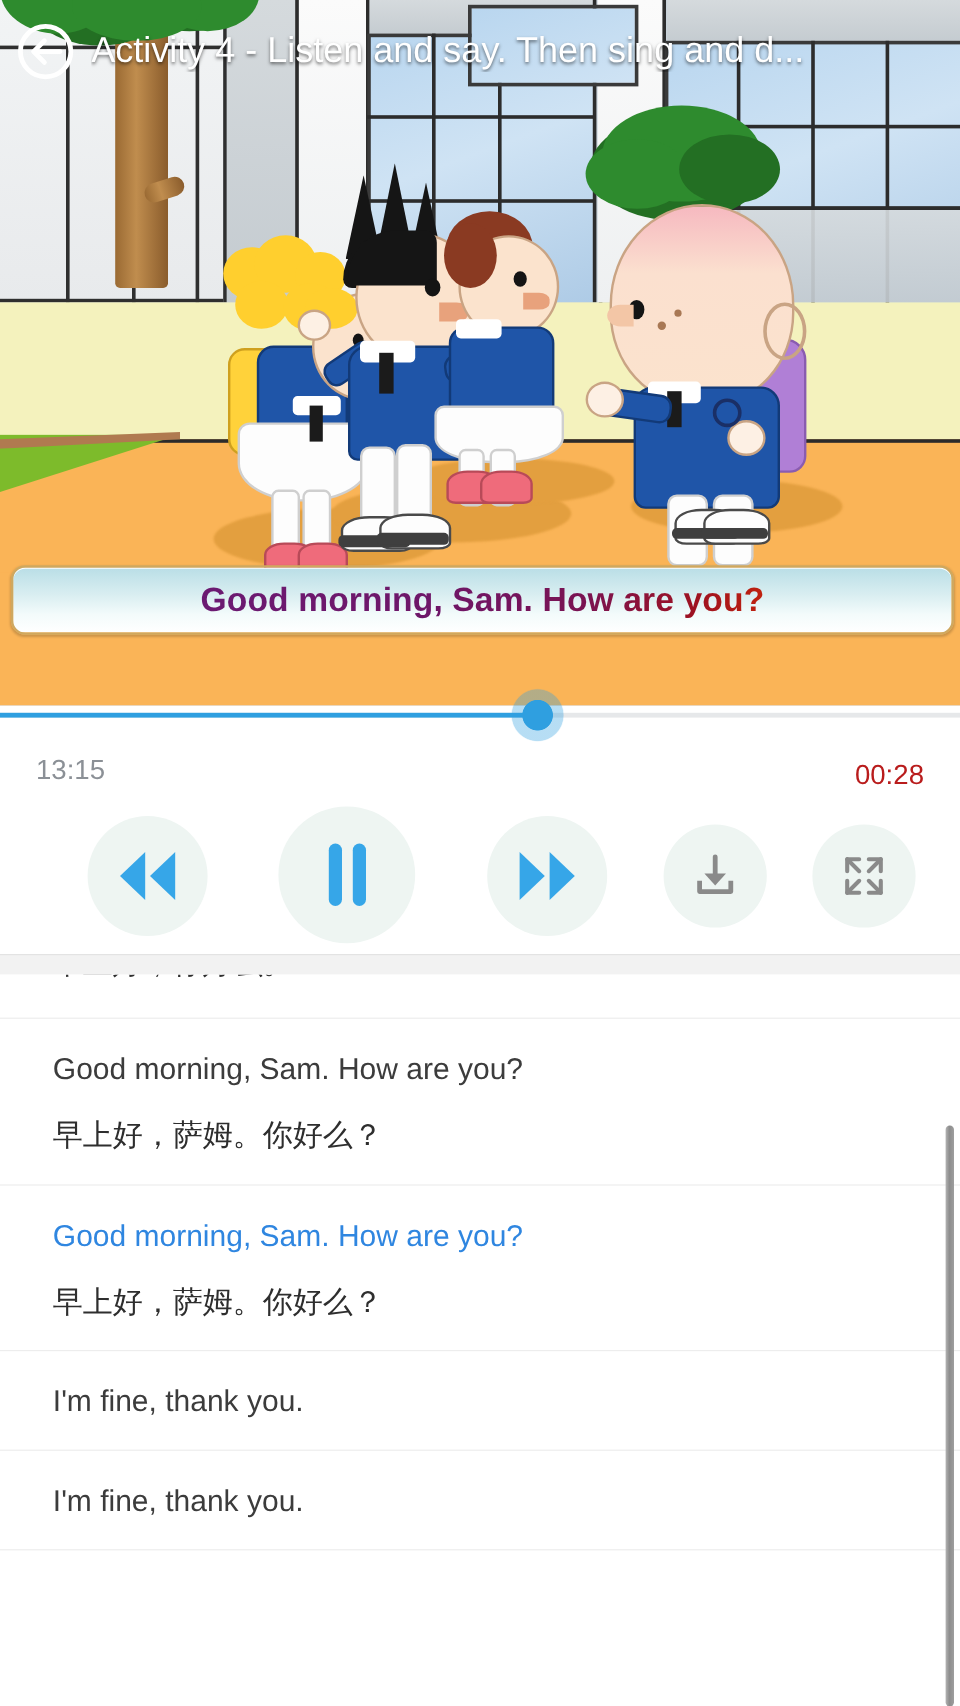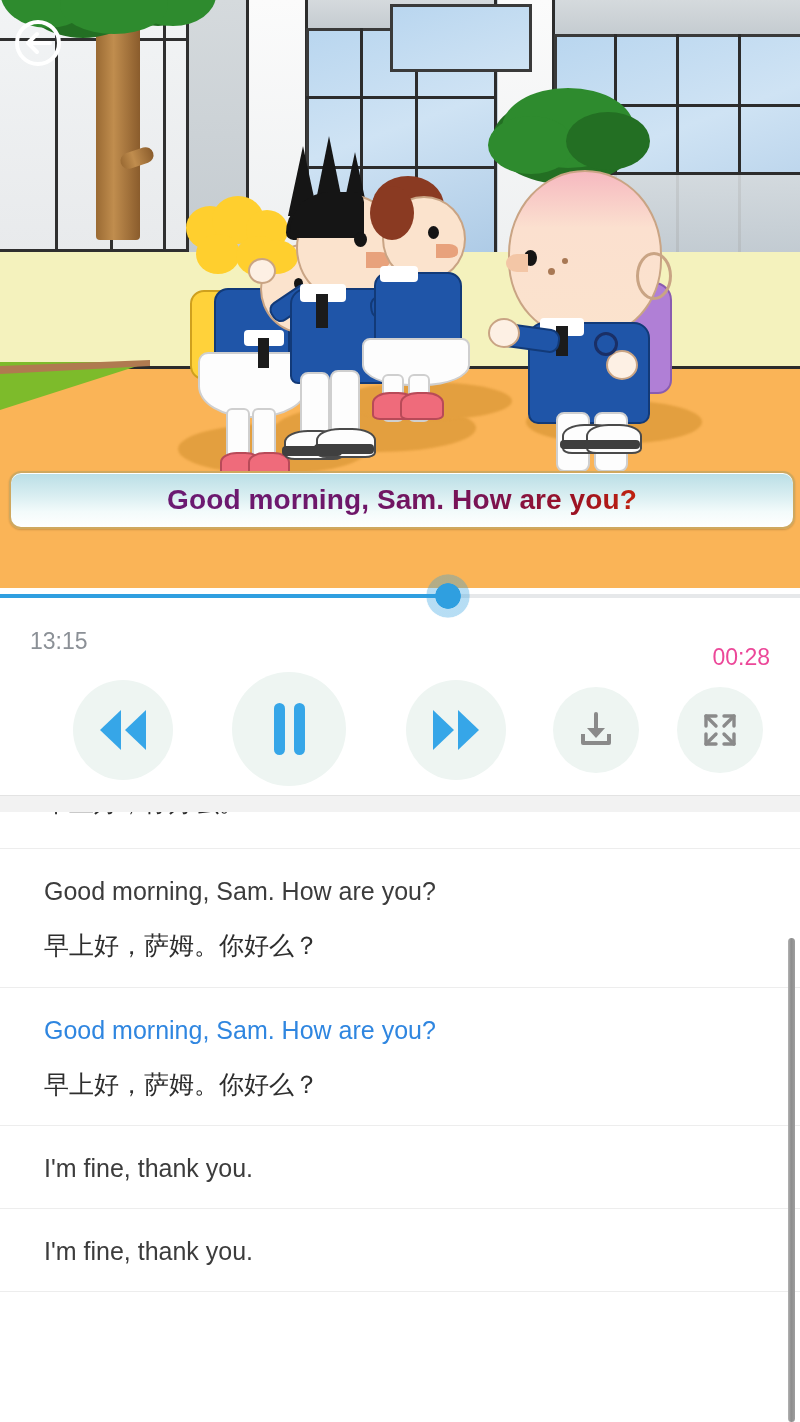--- a/index.html
+++ b/index.html
@@ -82,21 +82,21 @@
   
   .seek{position:absolute;left:0;top:592px;width:800px;height:8px;}
   .seek-bg{position:absolute;left:0;top:2px;width:800px;height:4px;background:#e6e8ea;}
   .seek-fill{position:absolute;left:0;top:2px;height:4px;background:#2f9fe0;}
   .seek-thumb{position:absolute;top:-18px;width:44px;height:44px;border-radius:50%;
     background:radial-gradient(circle,#2f9fe0 0 40%,rgba(47,159,224,.35) 42% 68%,rgba(47,159,224,.13) 70% 100%);}
 
   
   .times{position:absolute;left:0;top:628px;width:800px;height:34px;}
   .t-cur{position:absolute;left:30px;top:0;font-size:23px;color:#8b9096;}
-  .t-dur{position:absolute;right:30px;top:16px;font-size:23px;color:#ec4899;}
+  .t-dur{position:absolute;right:30px;top:4px;font-size:23px;color:#b91c1c;}
 
   .controls{position:absolute;left:0;top:672px;width:800px;height:118px;}
   .cbtn{position:absolute;border-radius:50%;background:#eef5f2;
          display:flex;align-items:center;justify-content:center;}
   .cbtn.big{width:114px;height:114px;}
   .cbtn.mid{width:100px;height:100px;}
   .cbtn.sml{width:86px;height:86px;}
   .ico{display:block;}
 
   .divider-strip{position:absolute;left:0;top:795px;width:800px;height:17px;background:#f2f2f2;
@@ -290,20 +290,21 @@
     </div>
 
     <div class="titlebar">
       <div class="back-wrap">
         <svg class="ico" width="52" height="52" viewBox="0 0 52 52">
           <circle cx="26" cy="26" r="21" fill="none" stroke="#ffffff" stroke-width="4"></circle>
           <path d="M38 26 H17" fill="none" stroke="#ffffff" stroke-width="4" stroke-linecap="round"></path>
           <path d="M25 17 L16 26 L25 35" fill="none" stroke="#ffffff" stroke-width="4" stroke-linecap="round" stroke-linejoin="round"></path>
         </svg>
       </div>
+      <div class="title-txt">Activity 4 - Listen and say. Then sing and d...</div>
     </div>
   </div>
 
   <div class="seek">
     <div class="seek-bg"></div>
     <div class="seek-fill" style="width: 448px; background: rgb(47, 159, 224);"></div>
     <div class="seek-thumb" style="left: 426px;"></div>
   </div>
 
   <div class="times">

